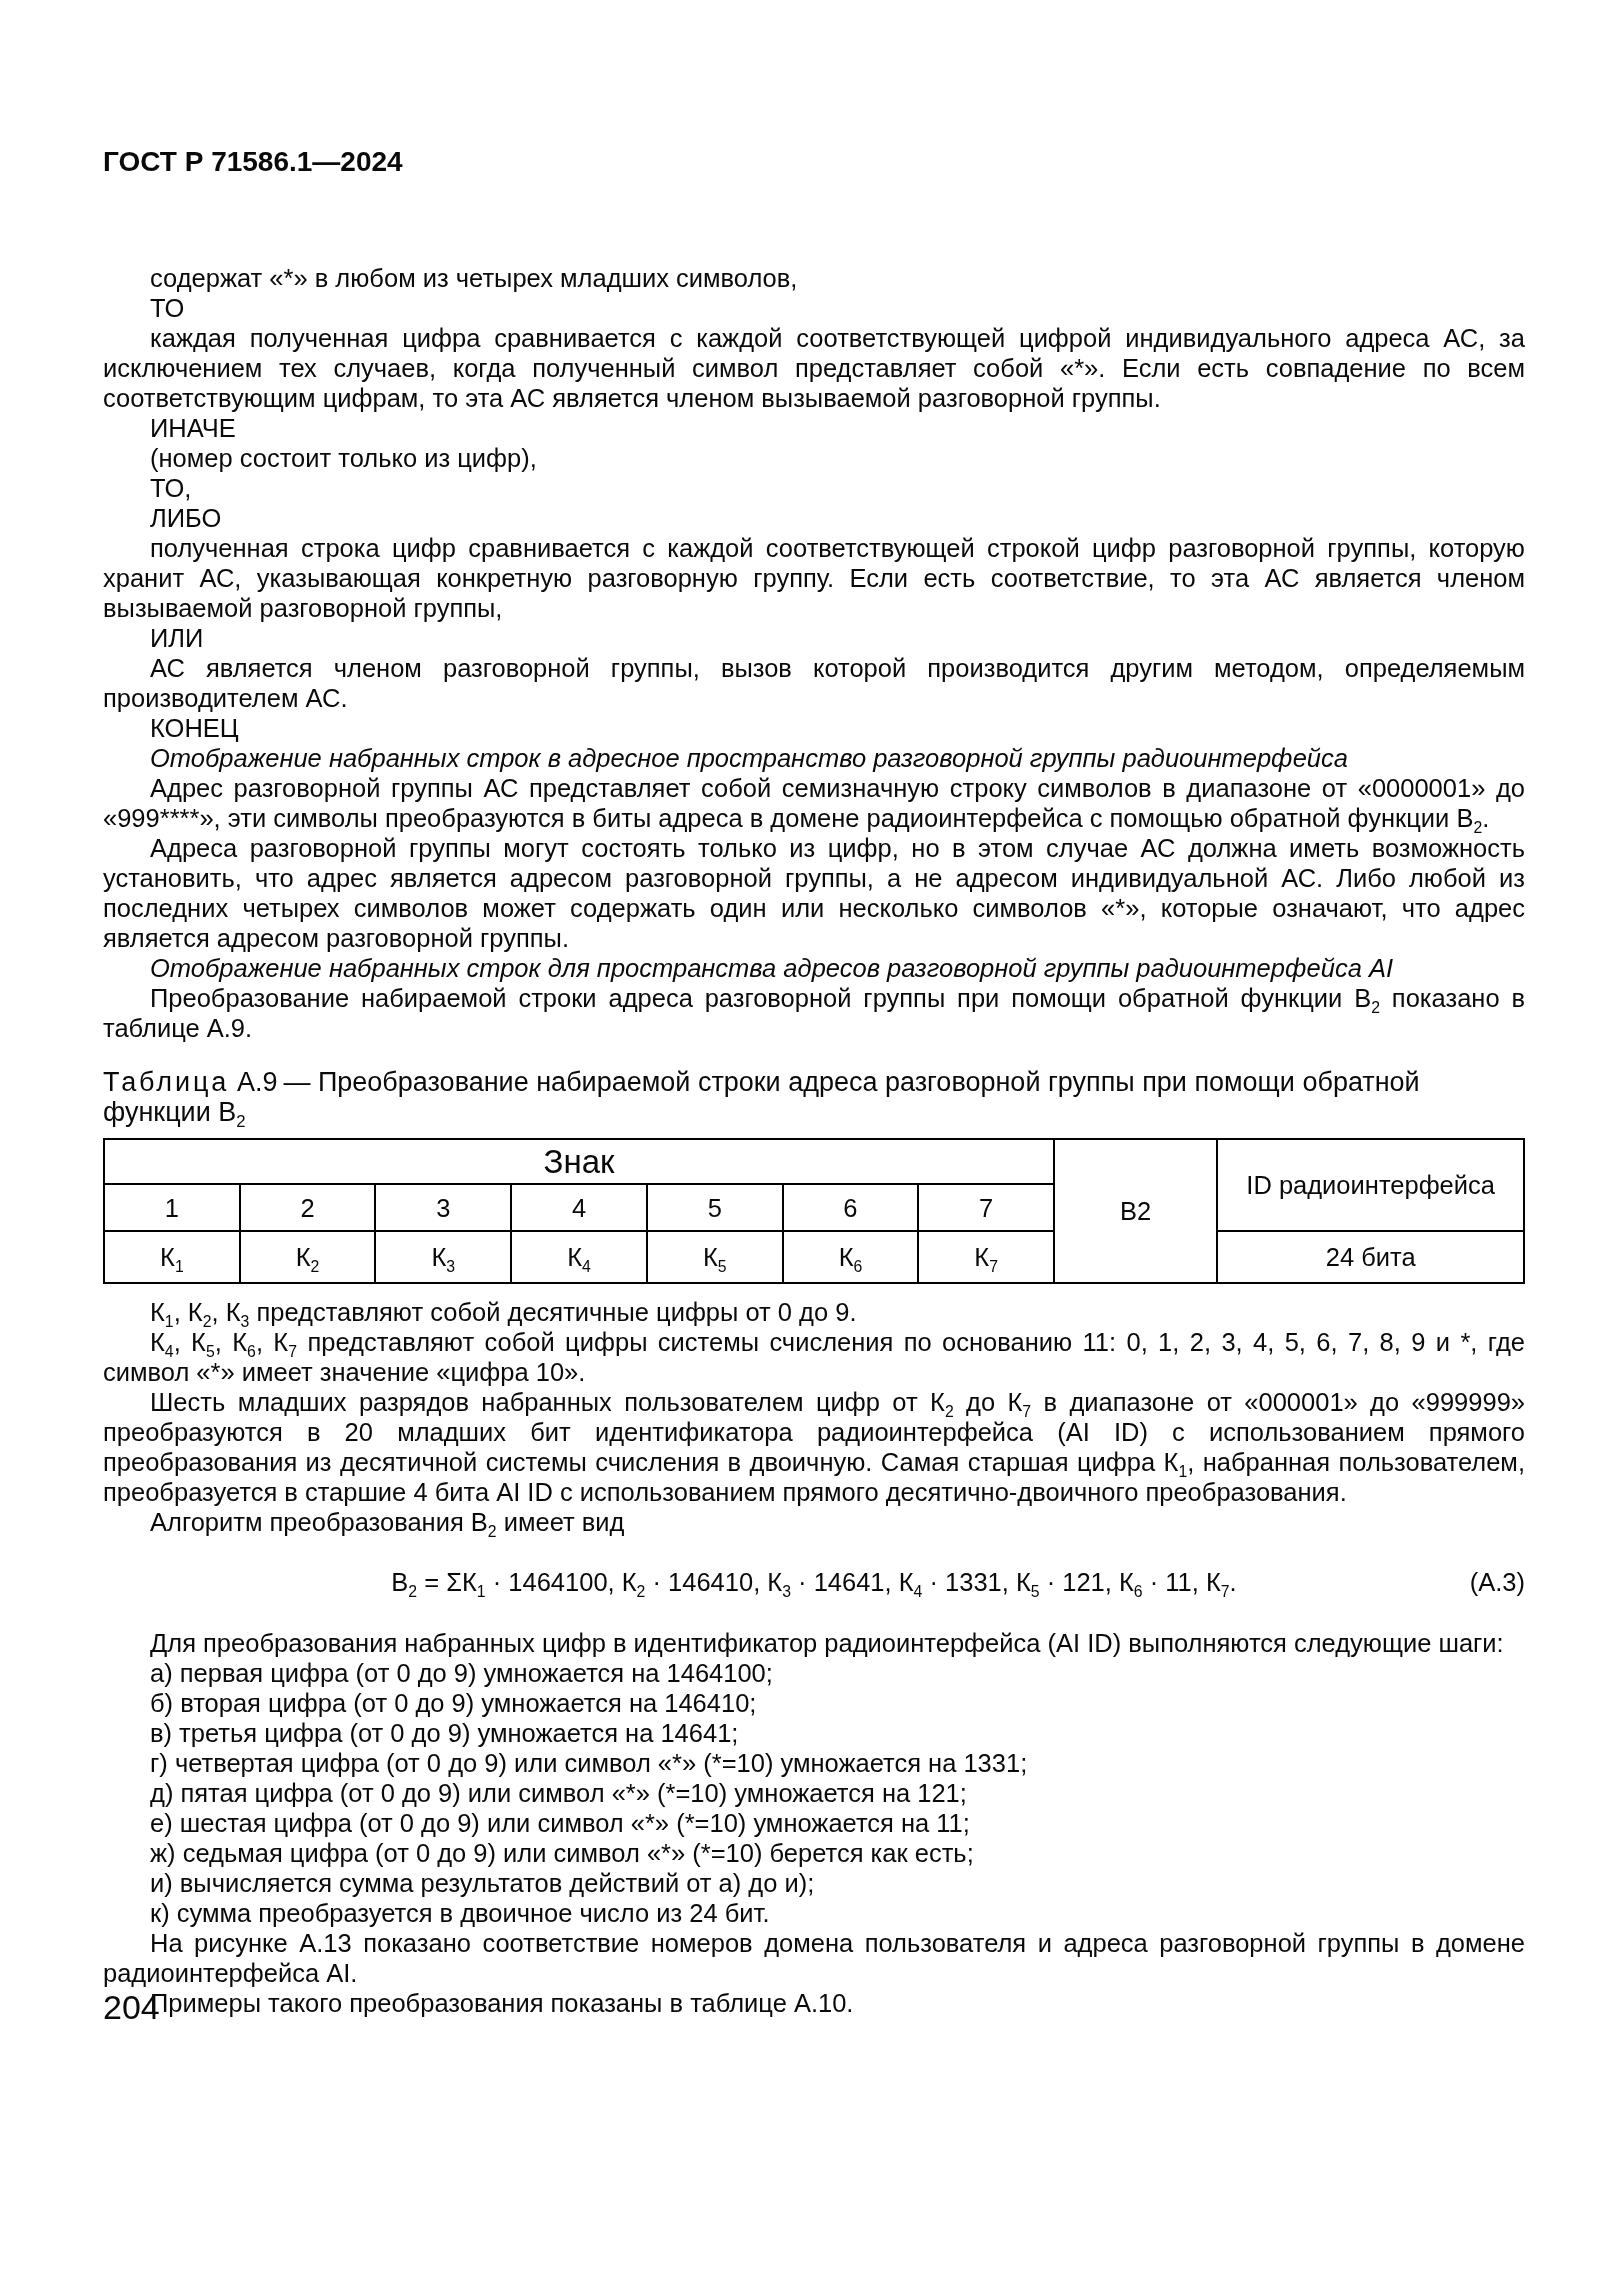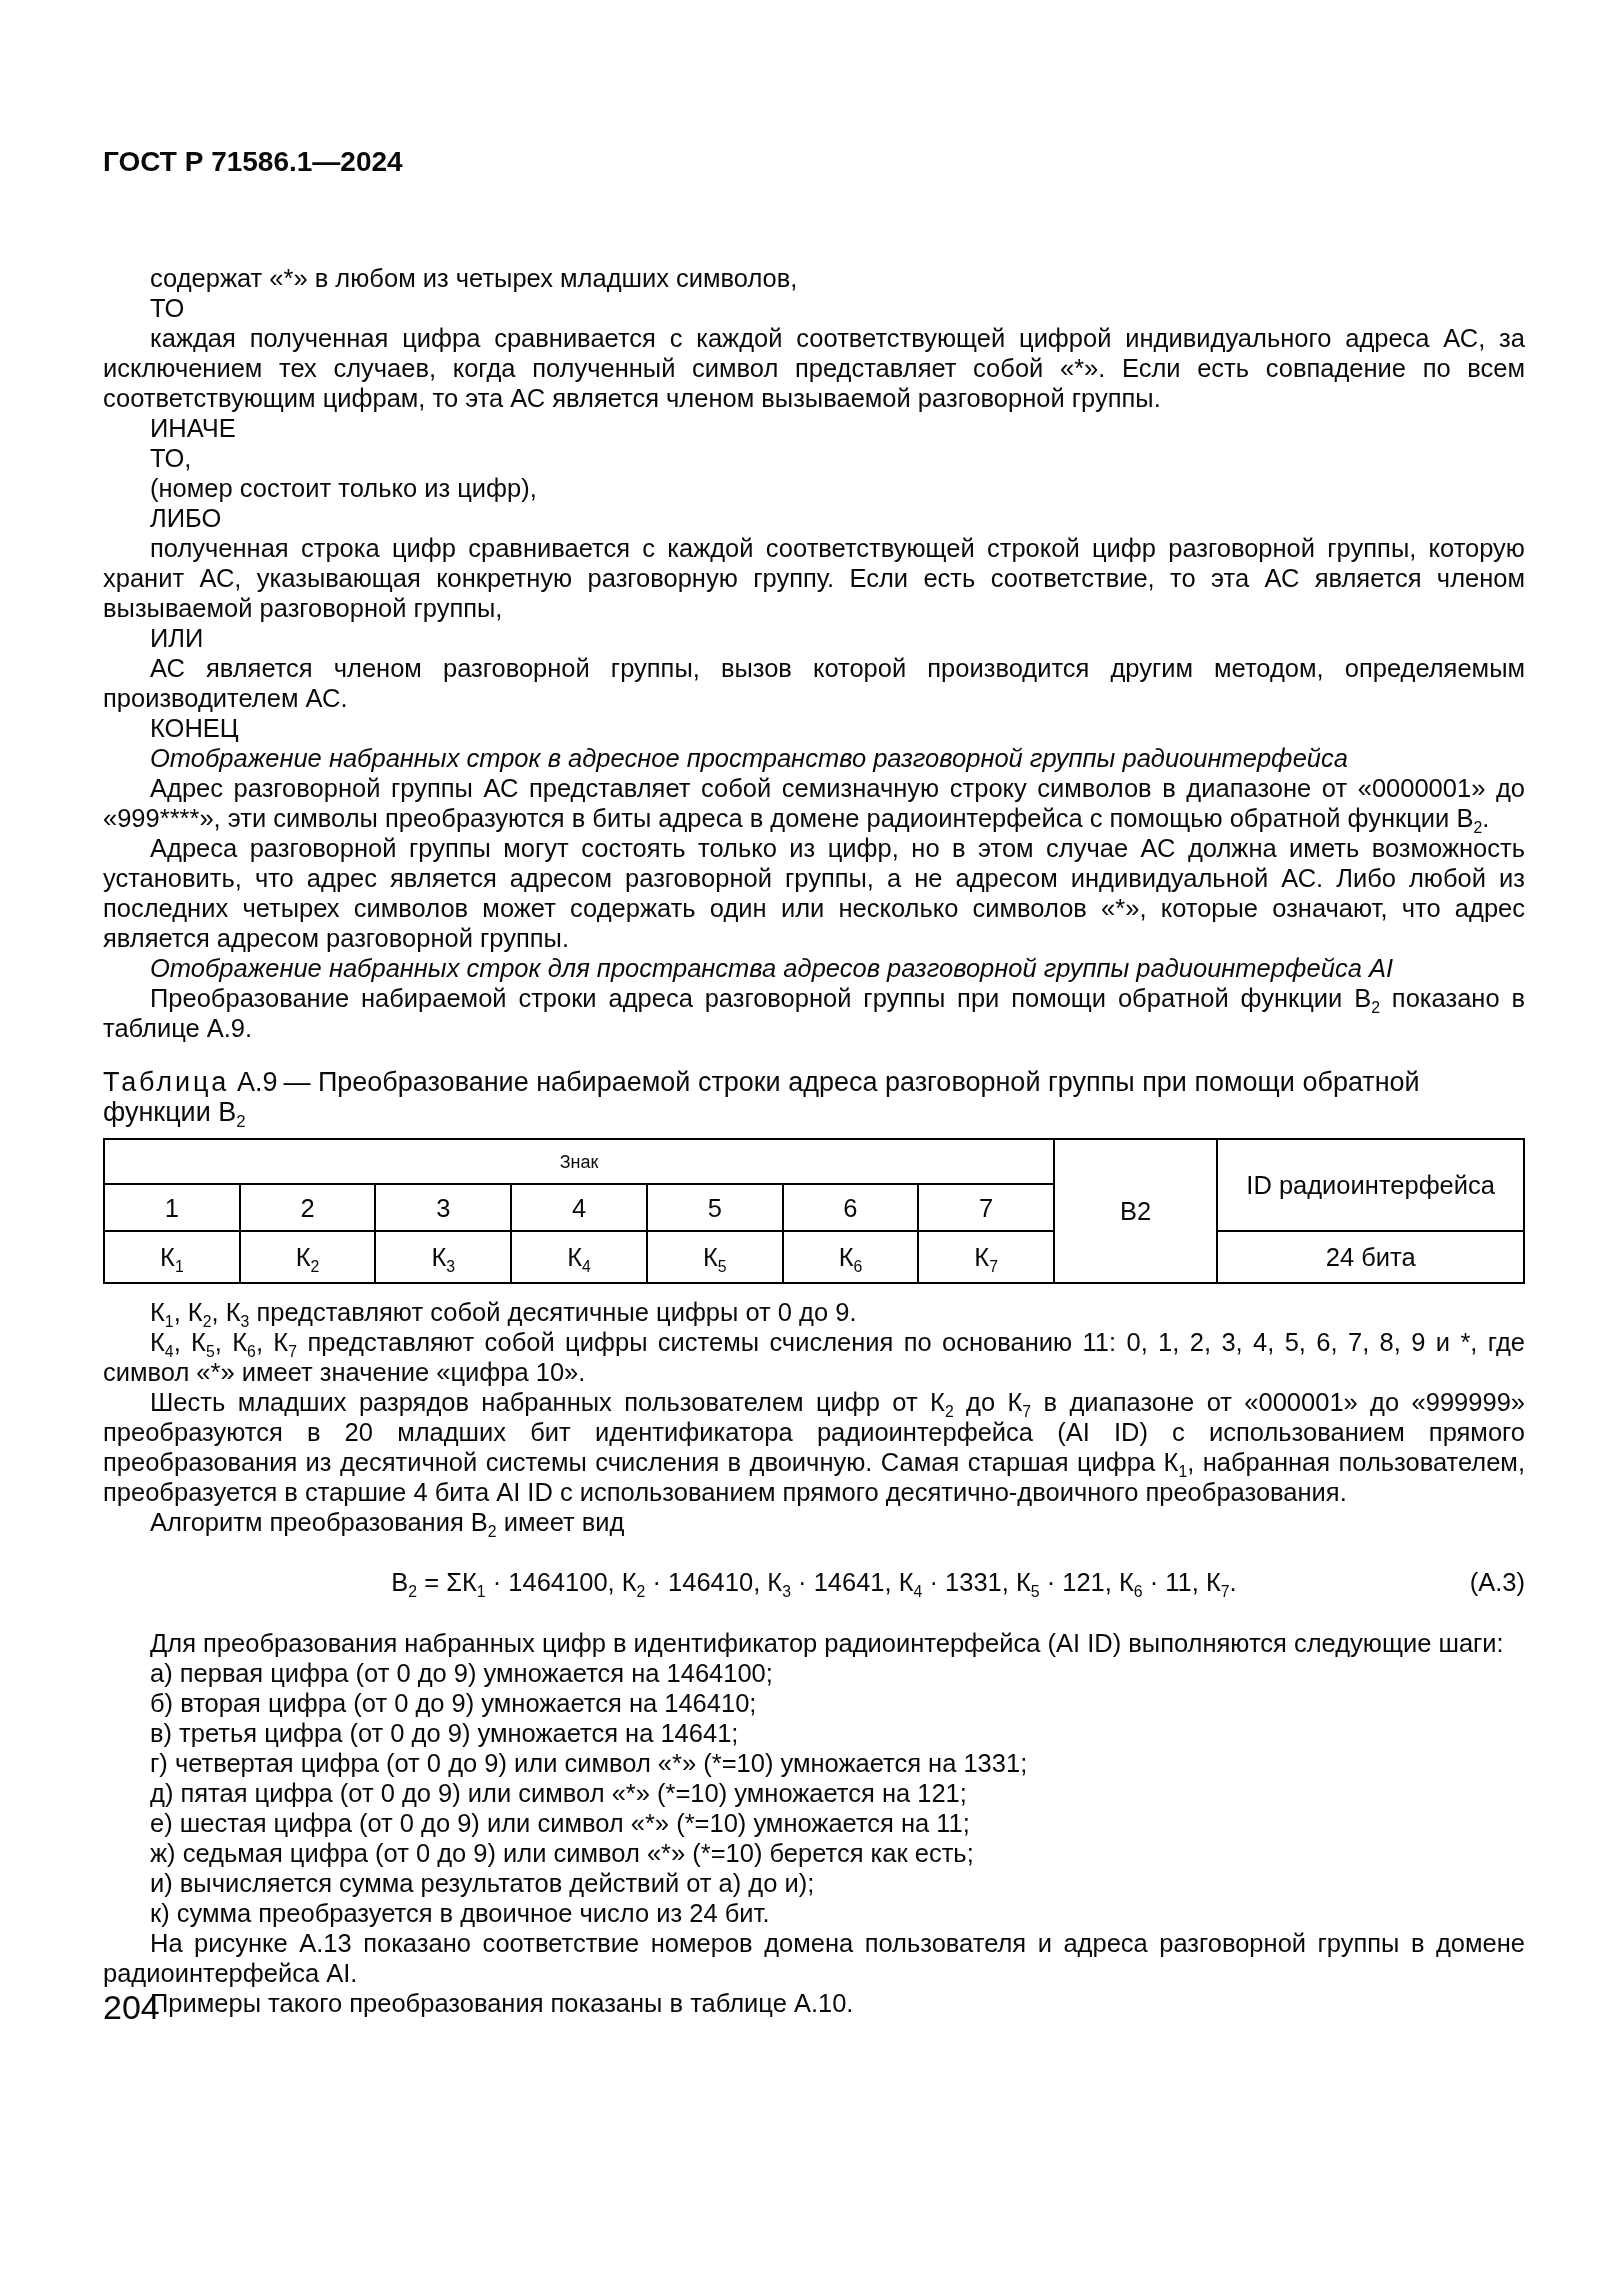--- a/index.html
+++ b/index.html
@@ -32,21 +32,21 @@
   }
   table.data-table td {
     border:2px solid #000;
     text-align:center;
     vertical-align:middle;
     padding:0;
   }
   tr.row-znak { height:45px; }
   tr.row-nums { height:47px; }
   tr.row-k { height:52px; }
-  td.cell-znak { border-bottom:5.9px double #000; font-size:18px; }
+  td.cell-znak { border-bottom:5.9px double #000; font-size:33px; }
   tr.row-nums td { border-bottom:2.9px solid #000; }
   td.cell-b2 { border-left:2.9px solid #000; border-right:2.9px solid #000; }
   td.cell-idlabel { border-bottom:2.9px solid #000; }
 
   .mid-block { margin-top:13px; }
   .formula-row { position:relative; text-align:center; margin:30px 0 31px; }
   .formula-num { position:absolute; right:0; top:0; }
   .page-number { position:absolute; left:103px; top:1992px; font-size:34px; }
 </style>
 </head>
@@ -55,22 +55,22 @@
 <div class="page">
   <div class="content">
 
     <div class="doc-header">ГОСТ Р 71586.1—2024</div>
 
     <div class="body-text" id="top-block">
         <p class="para">содержат «*» в любом из четырех младших символов,</p>
         <p class="para">ТО</p>
         <p class="para">каждая полученная цифра сравнивается с каждой соответствующей цифрой индивидуального адреса АС, за исключением тех случаев, когда полученный символ представляет собой «*». Если есть совпадение по всем соответствующим цифрам, то эта АС является членом вызываемой разговорной группы.</p>
         <p class="para">ИНАЧЕ</p>
+        <p class="para">(номер состоит только из цифр),</p>
         <p class="para">ТО,</p>
-        <p class="para">(номер состоит только из цифр),</p>
         <p class="para">ЛИБО</p>
         <p class="para">полученная строка цифр сравнивается с каждой соответствующей строкой цифр разговорной группы, которую хранит АС, указывающая конкретную разговорную группу. Если есть соответствие, то эта АС является членом вызываемой разговорной группы,</p>
         <p class="para">ИЛИ</p>
         <p class="para">АС является членом разговорной группы, вызов которой производится другим методом, определяемым производителем АС.</p>
         <p class="para">КОНЕЦ</p>
         <p class="para italic">Отображение набранных строк в адресное пространство разговорной группы радиоинтерфейса</p>
         <p class="para">Адрес разговорной группы АС представляет собой семизначную строку символов в диапазоне от «0000001» до «999****», эти символы преобразуются в биты адреса в домене радиоинтерфейса с помощью обратной функции В<sub>2</sub>.</p>
         <p class="para">Адреса разговорной группы могут состоять только из цифр, но в этом случае АС должна иметь возможность установить, что адрес является адресом разговорной группы, а не адресом индивидуальной АС. Либо любой из последних четырех символов может содержать один или несколько символов «*», которые означают, что адрес является адресом разговорной группы.</p>
         <p class="para italic">Отображение набранных строк для пространства адресов разговорной группы радиоинтерфейса AI</p>
         <p class="para">Преобразование набираемой строки адреса разговорной группы при помощи обратной функции В<sub>2</sub> показано в таблице А.9.</p>

